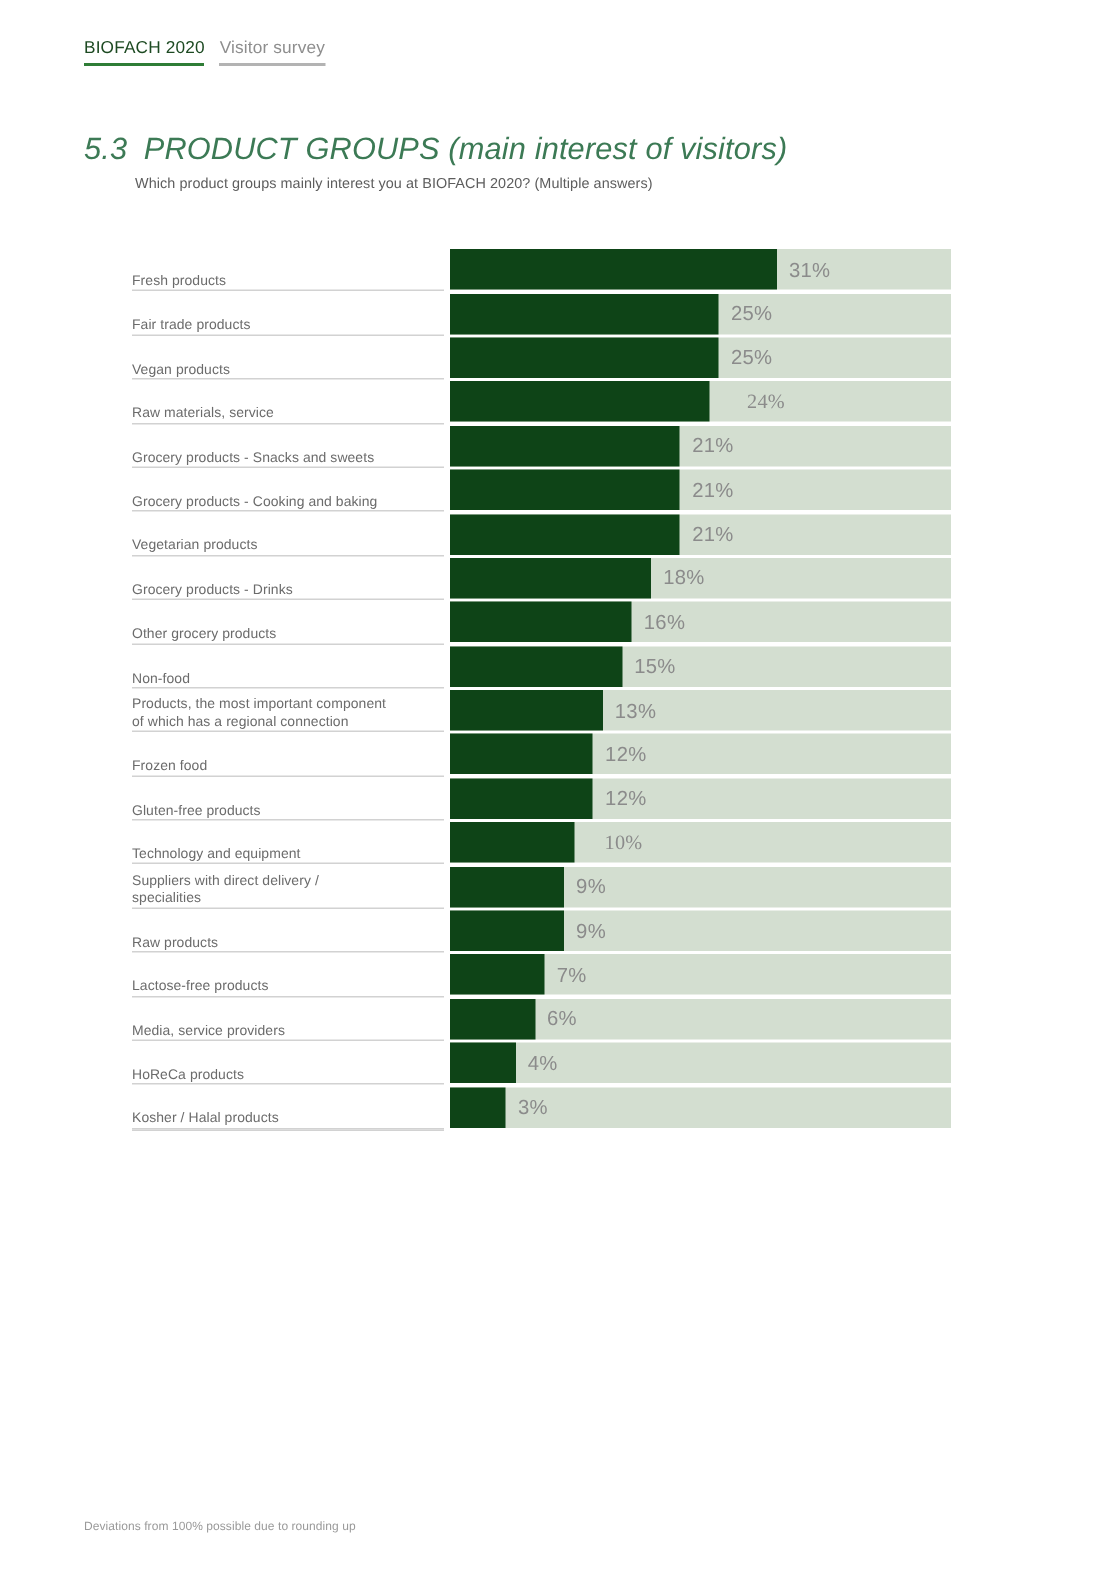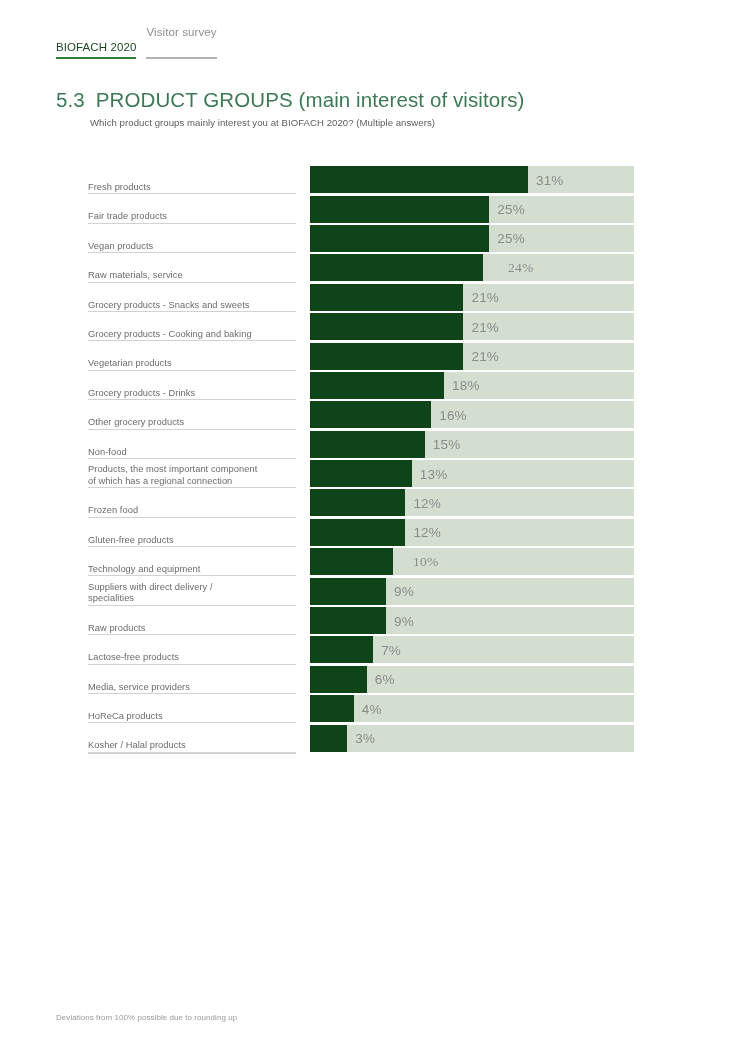--- a/index.html
+++ b/index.html
@@ -30,21 +30,21 @@
     color: #1d4a22;
     letter-spacing: 0.1px;
     padding-bottom: 3px;
     border-bottom: 2px solid #2f7d36;
     line-height: 13px;
   }
   .hdr-sub {
     font-size: 11.5px;
     color: #8e8e8e;
     letter-spacing: 0.1px;
-    padding-bottom: 18px;
+    padding-bottom: 3px;
     border-bottom: 2px solid #b3b3b3;
     line-height: 13px;
   }
 
   
   .title-block {
     position: absolute;
     left: 56px;
     top: 88px;
     width: 620px;
@@ -52,20 +52,21 @@
   .title-line {
     display: flex;
     align-items: flex-start;
     gap: 11px;
     color: #3c7a55;
     font-size: 20.5px;
     font-weight: 400;
     letter-spacing: 0.1px;
     line-height: 24px;
     white-space: nowrap;
+    font-style: italic;
   }
   .title-num { color: #3c7a55; }
   .title-text { color: #3c7a55; }
   .subtitle {
     margin-top: 4px;
     margin-left: 34px;
     font-size: 9.6px;
     color: #5d5d5d;
     letter-spacing: 0.05px;
     line-height: 13px;
@@ -97,21 +98,21 @@
   .row-label-text {
     font-size: 9.3px;
     color: #6b6b6b;
     line-height: 11.4px;
     letter-spacing: 0.05px;
     white-space: pre-line;
   }
   .row-track {
     position: relative;
     flex: 1 1 auto;
-    margin-left: 14px;
+    margin-left: 4px;
     background: #d3ded0;
     height: 27px;
     align-self: center;
     display: flex;
     align-items: center;
   }
   .row-bar {
     position: absolute;
     left: 0;
     top: 0;

